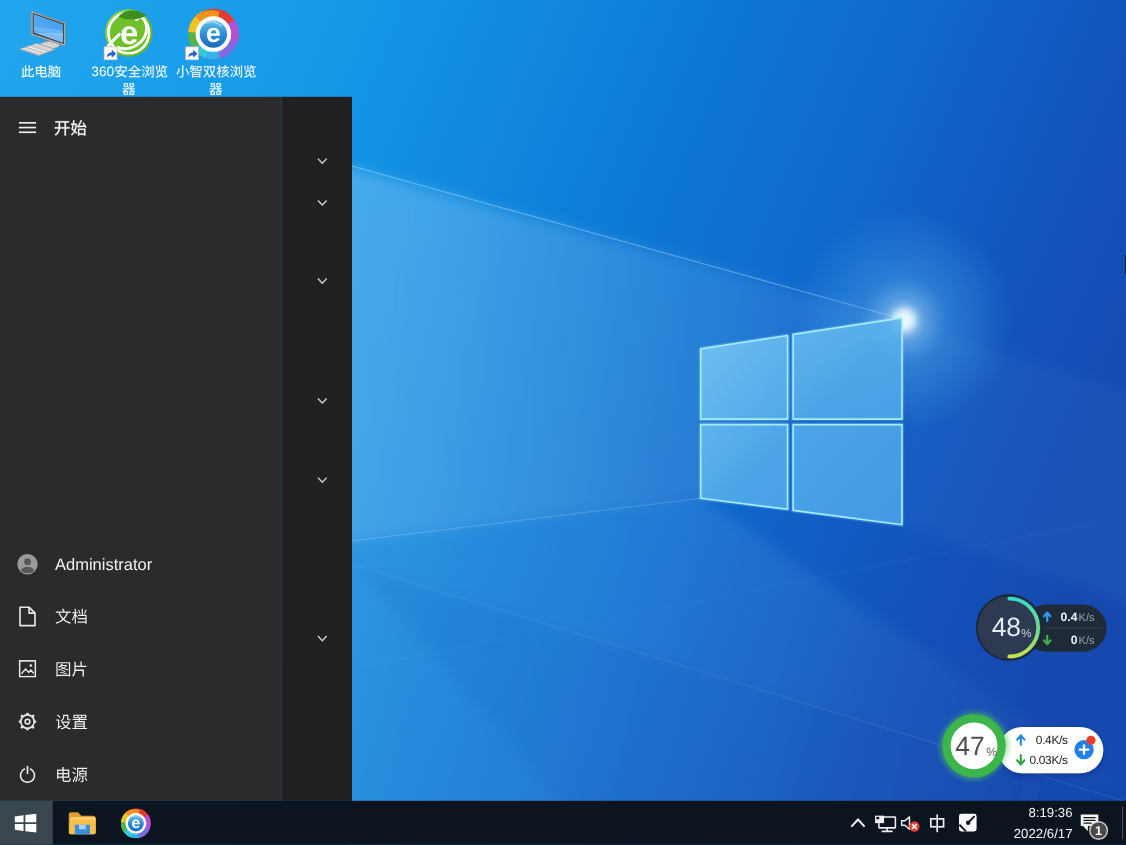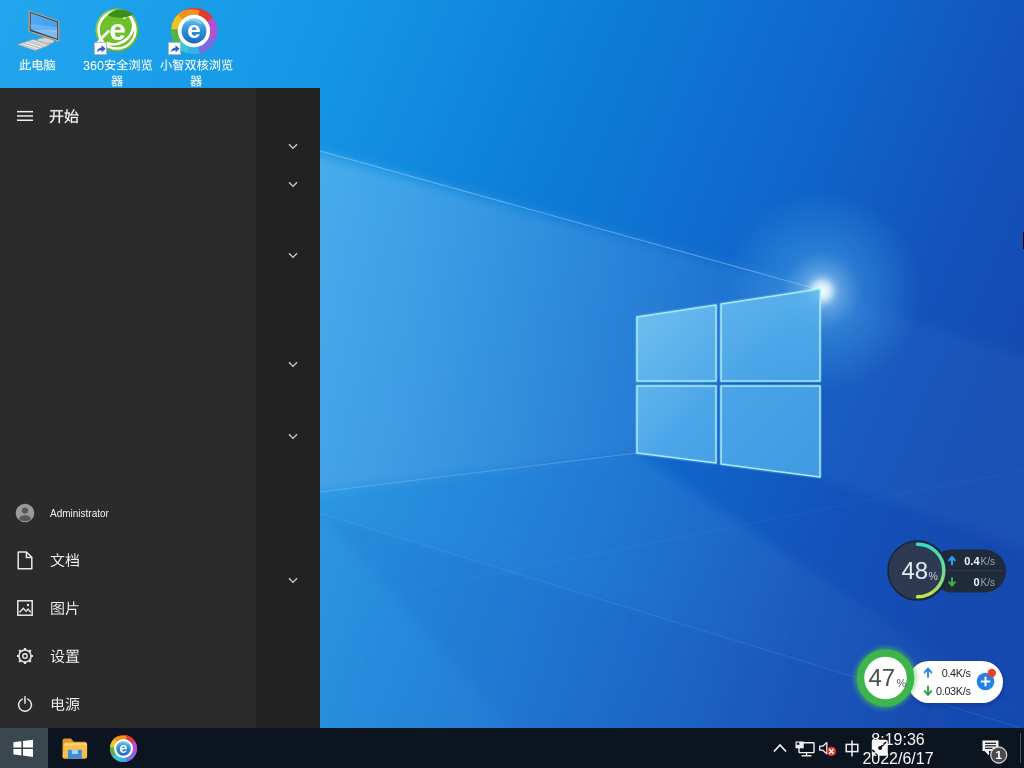--- a/index.html
+++ b/index.html
@@ -207,21 +207,21 @@
       <path d="M1 2.2 L5 6.4 L9 2.2" stroke="#cfcfcf" stroke-width="1.3" fill="none"></path>
     </svg>
 <svg class="abs" style="left:288px;top:575.5px" width="10" height="9">
       <path d="M1 2.2 L5 6.4 L9 2.2" stroke="#cfcfcf" stroke-width="1.3" fill="none"></path>
     </svg>
 <svg class="abs" style="left:15px;top:503px" width="20" height="20">
 <circle cx="10" cy="10" r="9.3" fill="#9a9a9c"></circle>
 <circle cx="10" cy="7.6" r="3.1" fill="#585858"></circle>
 <path d="M3.9 15.9 a6.3 4.9 0 0 1 12.2 0 a9.3 9.3 0 0 1 -12.2 0 z" fill="#585858"></path>
 </svg>
-<div class="abs" style="left:50px;top:504px;height:18px;display:flex;align-items:center;color:#f2f2f2;font-size:10px;">Administrator</div>
+<div class="abs" style="left:50px;top:504px;height:18px;display:flex;align-items:center;color:#f2f2f2;font-size:15px;">Administrator</div>
 <svg class="abs" style="left:17px;top:551px" width="16" height="19">
 <path d="M1.2 1 h8.2 l5.4 5.4 v11.4 h-13.6 z" fill="none" stroke="#e8e8e8" stroke-width="1.5" stroke-linejoin="round"></path>
 <path d="M9.4 1 v5.4 h5.4" fill="none" stroke="#e8e8e8" stroke-width="1.5" stroke-linejoin="round"></path>
 </svg>
 <svg class="abs" style="left:50px;top:552.5px" width="30" height="19">
       <path transform="translate(0.0,12.90) scale(0.01500,-0.01500)" d="M423 823C453 774 485 707 497 666L580 693C566 734 531 799 501 847ZM50 664V590H206C265 438 344 307 447 200C337 108 202 40 36 -7C51 -25 75 -60 83 -78C250 -24 389 48 502 146C615 46 751 -28 915 -73C928 -52 950 -20 967 -4C807 36 671 107 560 201C661 304 738 432 796 590H954V664ZM504 253C410 348 336 462 284 590H711C661 455 592 344 504 253Z" fill="#f2f2f2"></path>
       <path transform="translate(15.0,12.90) scale(0.01500,-0.01500)" d="M851 776C830 702 788 597 753 534L813 515C848 575 891 673 925 755ZM397 751C430 679 469 582 486 521L551 547C533 608 493 701 458 774ZM193 840V626H47V555H181C151 418 88 260 26 175C38 158 56 128 65 108C113 175 159 287 193 401V-79H264V424C295 374 332 312 347 279L393 337C375 365 291 482 264 516V555H390V626H264V840ZM369 63V-9H842V-71H916V471H694V837H621V471H392V398H842V269H404V201H842V63Z" fill="#f2f2f2"></path>
     </svg>
 <svg class="abs" style="left:17px;top:600px" width="16" height="16">
 <rect x="0.8" y="0.8" width="14.4" height="14.4" fill="none" stroke="#e8e8e8" stroke-width="1.5"></rect>
@@ -376,21 +376,21 @@
 <svg class="abs" style="left:844px;top:739.5px" width="16" height="17">
 <rect x="2.2" y="4.4" width="11.6" height="7.2" fill="none" stroke="#f0f0f0" stroke-width="1.5"></rect>
 <line x1="8" y1="0.5" x2="8" y2="16.5" stroke="#f0f0f0" stroke-width="1.5"></line>
 </svg>
 <svg class="abs" style="left:871px;top:739px" width="18" height="18">
 <rect x="0.8" y="0.8" width="16" height="16" rx="2.2" fill="#fafafa"></rect>
 <line x1="9.3" y1="8.7" x2="15" y2="3" stroke="#10141f" stroke-width="1.7"></line>
 <circle cx="9.1" cy="8.9" r="2" fill="#10141f"></circle>
 <line x1="1.2" y1="10.8" x2="7.2" y2="16.8" stroke="#10141f" stroke-width="1.7"></line>
 </svg>
-<div class="abs" style="left:858px;top:729.5px;width:80px;text-align:center;font-size:16px;line-height:19.5px;color:#f5f5f5">8:19:36<br>2022/6/17</div>
+<div class="abs" style="left:895px;top:729.5px;width:80px;text-align:right;font-size:12px;line-height:19.5px;color:#f5f5f5">8:19:36<br>2022/6/17</div>
 <svg class="abs" style="left:981px;top:739px" width="28" height="26">
 <path d="M1.5 1.5 h16 v10.5 h-9.5 v4.5 l-4.5 -4.5 h-2 z" fill="#f5f5f5"></path>
 <g stroke="#0c141f" stroke-width="1.2">
 <line x1="4" y1="4.3" x2="15" y2="4.3"></line>
         <line x1="4" y1="6.8" x2="15" y2="6.8"></line>
         <line x1="4" y1="9.3" x2="11.5" y2="9.3"></line>
 </g>
 <circle cx="17.7" cy="16" r="8" fill="#4a4a4a" stroke="#cfcfcf" stroke-width="1.3"></circle>
 <text x="17.7" y="20.2" text-anchor="middle" font-family="Liberation Sans,sans-serif" font-size="11.5px" font-weight="bold" fill="#ffffff">1</text>
 </svg>

